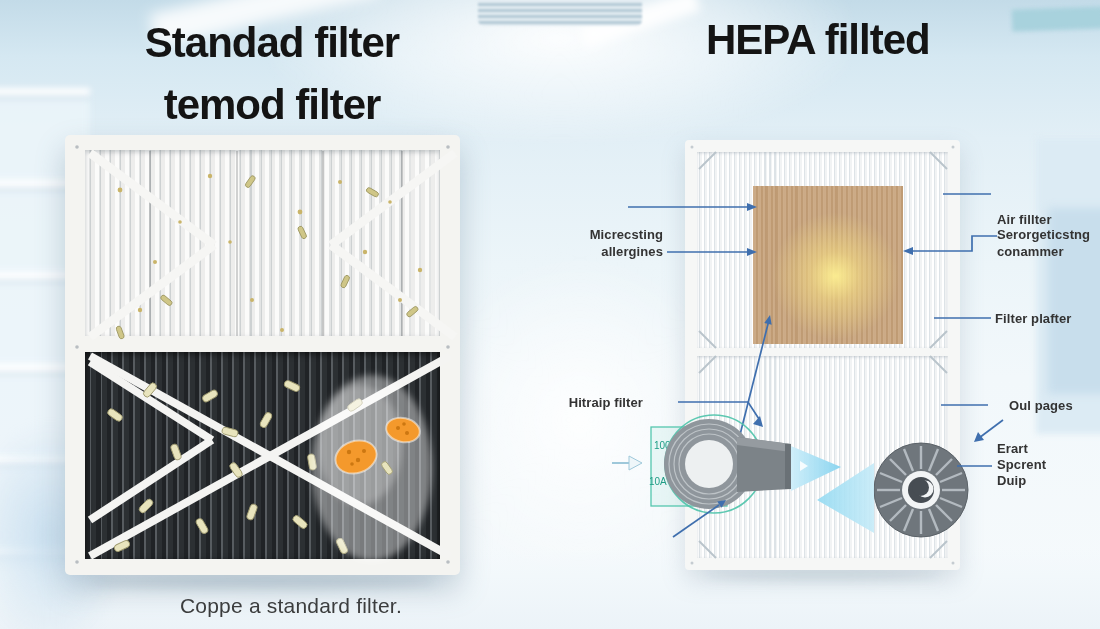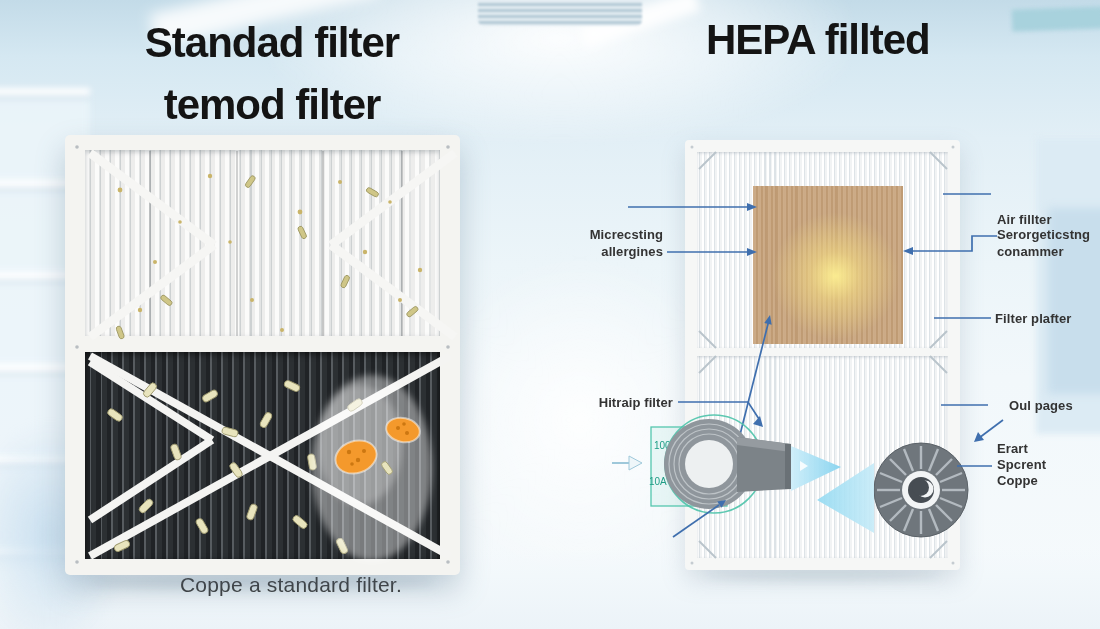--- a/index.html
+++ b/index.html
@@ -33,21 +33,21 @@
   .floor{left:0;top:548px;width:1100px;height:81px;
     background:linear-gradient(180deg,rgba(244,250,253,0) 0%,#f2f8fb 35%,#ecf3f8 100%);}
   .bl-tint{left:-30px;top:420px;width:160px;height:230px;
     background:radial-gradient(ellipse,rgba(198,221,238,.9) 0%,rgba(198,221,238,0) 70%);filter:blur(6px);}
   
   .title-left{left:118px;top:12px;width:308px;text-align:center;color:#141414;
     font-size:42px;font-weight:700;letter-spacing:-1px;line-height:62px;}
   .title-right{left:706px;top:16px;width:300px;color:#141414;
     font-size:42px;font-weight:700;letter-spacing:-1px;}
   .caption{font-size:21px;color:#3b3b3b;letter-spacing:.2px;}
-  .caption-left{left:180px;top:573px;}
+  .caption-left{left:180px;top:594px;}
   .caption-right{left:692px;top:583px;}
   
   .std-panel{left:65px;top:135px;width:395px;height:440px;background:#f4f4f1;border-radius:5px;
     box-shadow:0 14px 30px rgba(85,115,140,.32);z-index:1;}
   .std-top{left:20px;top:15px;width:355px;height:186px;
     background:repeating-linear-gradient(90deg,#fbfbfa 0 4px,#e2e4e4 4px 5.5px,#cdd1d2 5.5px 6.5px,#ededec 6.5px 10px);
     box-shadow:inset 0 2px 5px rgba(90,100,110,.35);}
   .std-bottom{left:20px;top:217px;width:355px;height:207px;
     background:repeating-linear-gradient(90deg,#202326 0 4.5px,#575c60 4.5px 6px,#2c3033 6px 11px);
     box-shadow:inset 0 2px 6px rgba(0,0,0,.5);}
@@ -60,21 +60,21 @@
     background:repeating-linear-gradient(90deg,#ffffff 0 2.5px,#dde3e7 2.5px 3.5px,#f1f3f4 3.5px 5px);
     box-shadow:inset 0 1px 3px rgba(120,135,145,.35);}
   .tan-square{left:753px;top:186px;width:150px;height:158px;z-index:2;
     background:#c49d73;opacity:.94;
     background-image:radial-gradient(circle at 55% 57%,rgba(255,240,140,.95) 0%,rgba(250,225,125,.55) 20%,rgba(200,160,95,0) 52%),
       repeating-linear-gradient(90deg,rgba(255,255,255,.10) 0 2.5px,rgba(120,85,50,.10) 2.5px 5px);}
   .svg-overlay{left:0;top:0;z-index:3;}
   
   .lbl{position:absolute;z-index:4;font-size:13px;font-weight:600;color:#333;line-height:17px;letter-spacing:.1px;}
   .lbl-micrecsting{left:566px;top:226px;width:97px;text-align:right;}
-  .lbl-hitraip{left:576px;top:394px;width:97px;text-align:right;}
+  .lbl-hitraip{left:546px;top:394px;width:97px;text-align:right;}
   .lbl-prccnating{left:596px;top:541px;width:120px;text-align:center;}
   .lbl-air{left:997px;top:187px;margin-top:24px;}
   .lbl-serorg{left:997px;top:226px;width:110px;}
   .lbl-filterplafter{left:995px;top:310px;}
   .lbl-oulpages{left:993px;top:397px;margin-left:16px;}
   .lbl-erart{left:997px;top:441px;line-height:16px;}
   .panel-shadow{left:90px;top:575px;width:345px;height:14px;background:rgba(120,145,160,.25);filter:blur(6px);border-radius:50%;}
   .panel-shadow2{left:705px;top:569px;width:235px;height:12px;background:rgba(120,145,160,.2);filter:blur(6px);border-radius:50%;}
 </style>
 </head>
@@ -326,18 +326,18 @@
   <div class="lbl lbl-air">Air fillter</div>
   <div class="lbl lbl-serorg">
     <div>Serorgeticstng</div>
     <div>conammer</div>
   </div>
   <div class="lbl lbl-filterplafter">Filter plafter</div>
   <div class="lbl lbl-oulpages">Oul pages</div>
   <div class="lbl lbl-erart">
     <div>Erart</div>
     <div>Spcrent</div>
-    <div>Coppe</div>
+    <div>Duip</div>
   </div>
 
   <div class="abs caption caption-left">Coppe a standard filter.</div>
 
 </div>
 
 </body></html>

